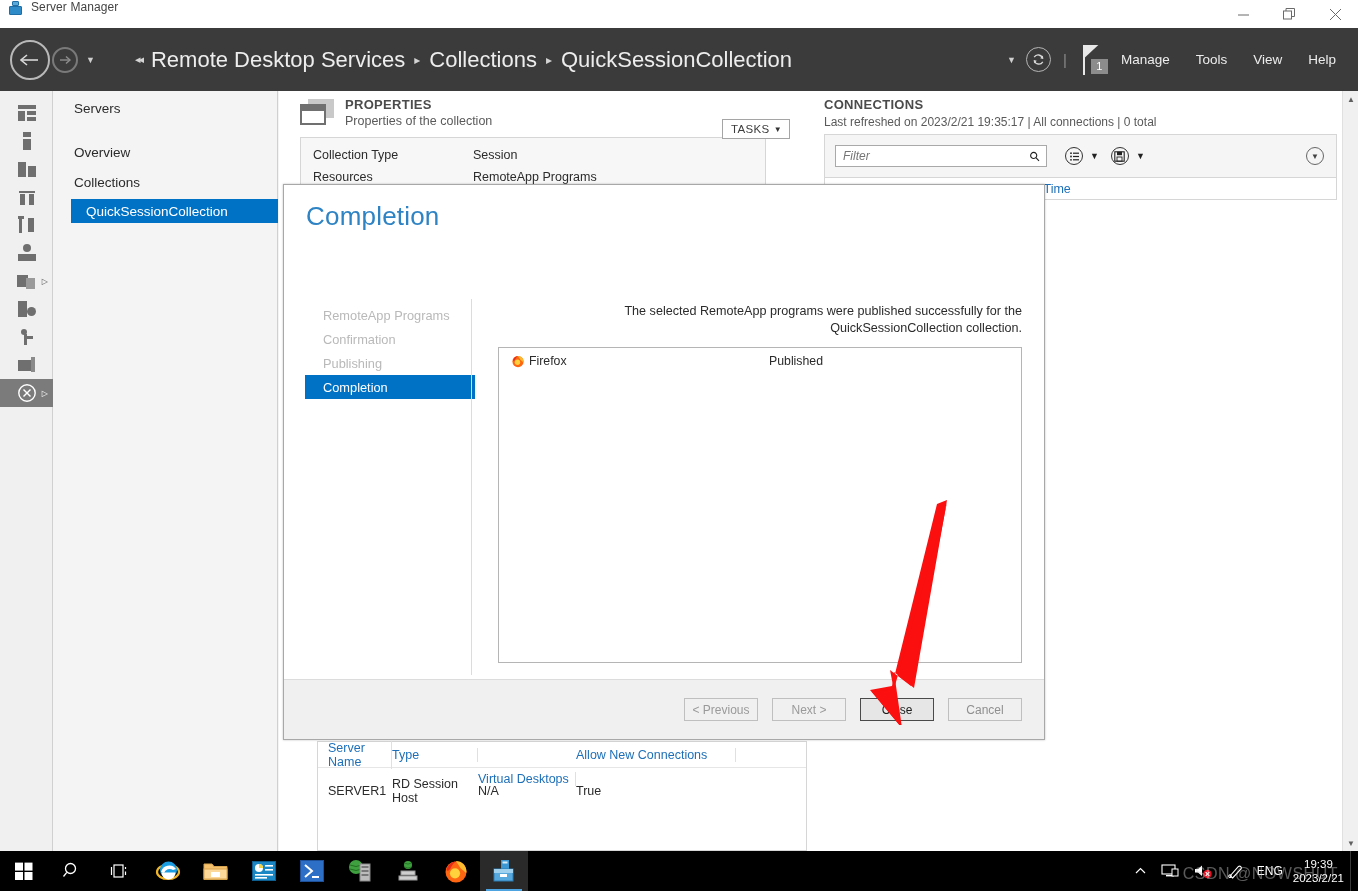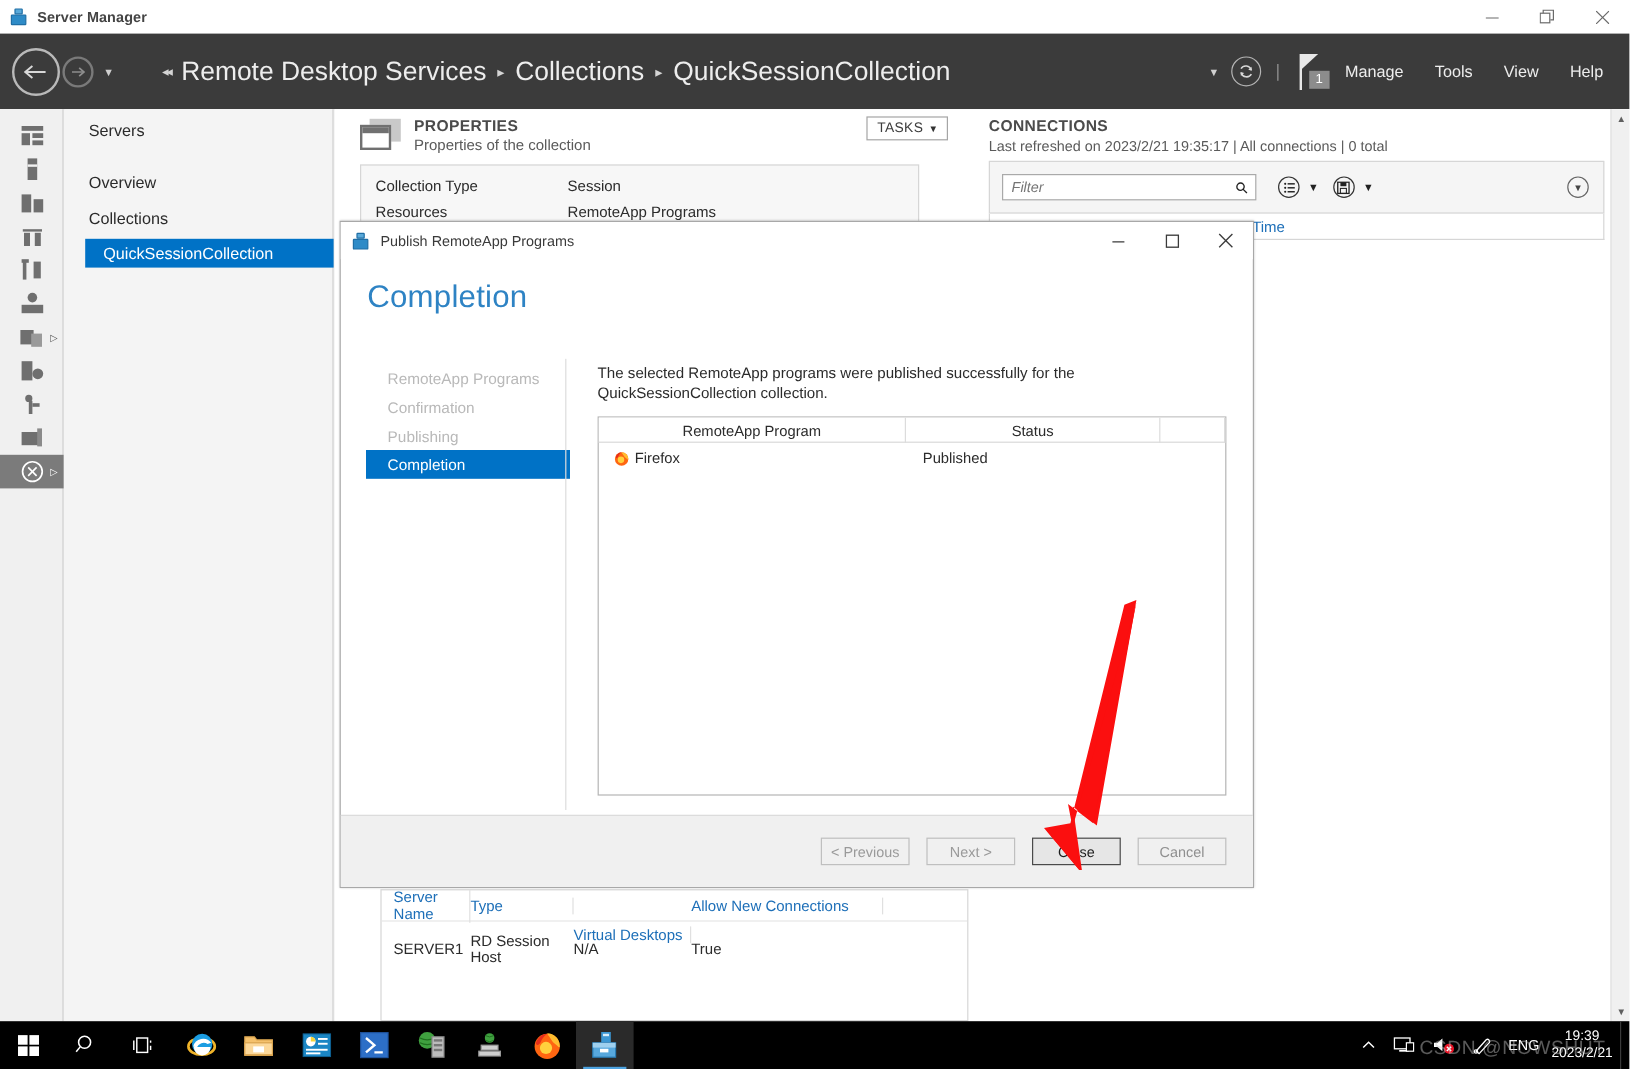--- a/index.html
+++ b/index.html
@@ -8,21 +8,21 @@
     font-family: "Liberation Sans", sans-serif;
     overflow: hidden;
     background: #ffffff;
   }
   #root { position: relative; width: 1358px; height: 891px; }
 
   
   .win-titlebar {
     position: absolute; left: 0; top: 0; width: 1358px; height: 28px;
     background: #ffffff; border-bottom: 1px solid #ffffff;
-    display: flex; align-items: center; font-weight: bold;
+    display: flex; align-items: flex-start;
   }
   .win-title-icon {
     width: 16px; height: 16px; margin-left: 8px; margin-right: 7px;
     position: relative; flex: none;
   }
   .sm-icon-base { position:absolute; left:1px; top:6px; width:13px; height:9px;
       background:#2e8bc7; border:1px solid #1f6ea5; border-radius:1px;}
   .sm-icon-lid { position:absolute; left:4px; top:1px; width:7px; height:5px;
       background:#5aa9d9; border:1px solid #1f6ea5; border-radius:1px;}
   .win-title-text {
@@ -122,21 +122,21 @@
   }
   .panel-head { display:flex; align-items:flex-start; position:relative; height:36px; }
   .props-icon { width:34px; height:28px; position:relative; margin-right:11px; margin-top:2px;}
   .pi-back { position:absolute; left:8px; top:0; width:26px; height:19px; background:#c9c9c9; }
   .pi-front { position:absolute; left:0; top:5px; width:26px; height:21px; background:#ffffff;
       border:2px solid #707070; }
   .pi-front::before { content:''; position:absolute; left:0; top:0; right:0; height:5px; background:#707070;}
   .panel-title { font-size:13px; font-weight:bold; color:#4b4b4b; letter-spacing:0.3px; }
   .panel-sub { font-size:12.5px; color:#5a5a5a; margin-top:2px; }
   .tasks-btn {
-    position:absolute; right:0; top:0; width:68px; height:20px;
+    position:absolute; right:0; top:22px; width:68px; height:20px;
     border:1px solid #a5a5a5; background:#ffffff; display:flex; align-items:center;
     font-size:11.5px; color:#3d3d3d; padding-left:8px; letter-spacing:0.3px;
   }
   .tasks-btn .tc { position:absolute; right:7px; font-size:8px; color:#333; }
   .props-table {
     margin-top:4px; border:1px solid #d6d6d6; background:#f7f7f7; width:466px; height:54px;
     padding: 6px 0 0 12px;
   }
   .prow { display:flex; height:22px; align-items:center; font-size:12.5px; color:#2b2b2b;}
   .prow .k { width:160px; }
@@ -211,21 +211,21 @@
       color:#3a3a3a; }
   .dlg-header-area { height:62px; padding-left:22px; display:flex; align-items:center;}
   .dlg-h1 { font-size:26px; color:#2e83c4; font-weight:300; letter-spacing:0.2px;}
   .dlg-body { position:absolute; left:0; top:110px; right:0; bottom:60px; display:flex; }
   .steps { width:187px; padding-left:21px; padding-top:8px; }
   .step { height:24px; display:flex; align-items:center; padding-left:18px; font-size:12.8px;
       color:#b9b9b9; }
   .step.active { background:#0072c6; color:#ffffff; margin-left:0px; width:170px; }
   .steps-divider { width:1px; background:#dcdcdc; margin-top:4px; margin-bottom:4px; }
   .dlg-main { flex:1; padding-left:26px; padding-right:22px; padding-top:8px; }
-  .dlg-p { font-size:12.6px; color:#2b2b2b; line-height:1.35; }
+  .dlg-p { font-size:12.6px; color:#2b2b2b; line-height:1.35;text-align:right; }
   .dlg-p2 { font-size:12.6px; color:#2b2b2b; margin-top:14px; }
   .result-table {
     margin-top:10px; border:1px solid #b5b5b5; background:#fff; height:316px;
   }
   .rt-hdr { display:flex; height:21px; background:#ffffff; border-bottom:1px solid #d9d9d9;
       font-size:12.3px; color:#2b2b2b; }
   .rt-hdr .rc { display:flex; align-items:center; justify-content:center;
       border-right:1px solid #dcdcdc; height:21px;}
   .rc1 { width:256px; } .rc2 { width:212px; } .rc3 { flex:1; }
   .rt-row { display:flex; height:26px; align-items:center; font-size:12.3px; color:#2b2b2b;}
@@ -518,66 +518,36 @@
       </div>
 
       <div class="content-scroll">
         <div class="cs-up">▲</div>
         <div class="cs-dn">▼</div>
       </div>
     </div>
   </div>
 
   <div class="dialog">
-    <div class="dlg-titlebar">
-      <div class="dlg-ticon">
-        <div class="sm-icon-lid"></div>
-          <div class="sm-icon-base"></div>
-      </div>
-      <div class="dlg-title">Publish RemoteApp Programs</div>
-      <div class="dlg-ctrls">
-        <div class="dlg-ctrl">
-          <svg width="12" height="12" viewBox="0 0 12 12">
-              <line x1="1" y1="6.5" x2="11" y2="6.5" stroke="#3a3a3a" stroke-width="1.1"></line>
-            </svg>
-        </div>
-        <div class="dlg-ctrl">
-          <svg width="12" height="12" viewBox="0 0 12 12">
-              <rect x="1" y="1" width="10" height="10" fill="none" stroke="#3a3a3a" stroke-width="1.1"></rect>
-            </svg>
-        </div>
-        <div class="dlg-ctrl">
-          <svg width="13" height="13" viewBox="0 0 13 13">
-              <line x1="1" y1="1" x2="12" y2="12" stroke="#3a3a3a" stroke-width="1.1"></line>
-              <line x1="12" y1="1" x2="1" y2="12" stroke="#3a3a3a" stroke-width="1.1"></line>
-            </svg>
-        </div>
-      </div>
-    </div>
 
     <div class="dlg-header-area">
       <div class="dlg-h1">Completion</div>
     </div>
 
     <div class="dlg-body">
       <div class="steps">
         <div class="step">RemoteApp Programs</div>
         <div class="step">Confirmation</div>
         <div class="step">Publishing</div>
         <div class="step active">Completion</div>
       </div>
       <div class="steps-divider"></div>
       <div class="dlg-main">
         <div class="dlg-p">The selected RemoteApp programs were published successfully for the QuickSessionCollection collection.</div>
         <div class="result-table">
-          <div class="rt-hdr">
-            <div class="rc rc1">RemoteApp Program</div>
-            <div class="rc rc2">Status</div>
-            <div class="rc rc3"></div>
-          </div>
           <div class="rt-row">
             <div class="rv1">
               <svg class="ff-icon" viewBox="0 0 16 16">
                 <circle cx="8" cy="8.6" r="6.4" fill="#ff6611"></circle>
                 <path d="M8 2.2 C11.6 2.2 14.4 5 14.4 8.6 C14.4 10.3 13.3 8.4 12 7.6 C10.4 6.6 9.6 4.2 8.4 3 Z" fill="#ffbc2e"></path>
                 <path d="M2.3 7 C3.4 3.7 6 2.2 8 2.2 C6.2 3.4 5.4 5 4.8 6.2 C4.2 7.4 2.9 8.8 2.3 7 Z" fill="#e62d1b"></path>
                 <circle cx="7.4" cy="9.4" r="3.1" fill="#ffd13d"></circle>
               </svg>
               <span>Firefox</span>
             </div>

